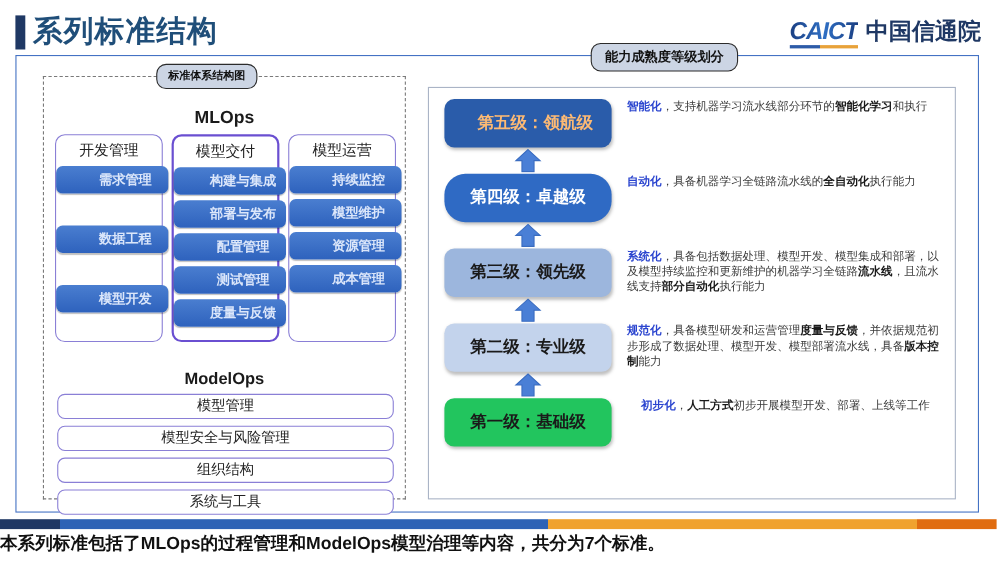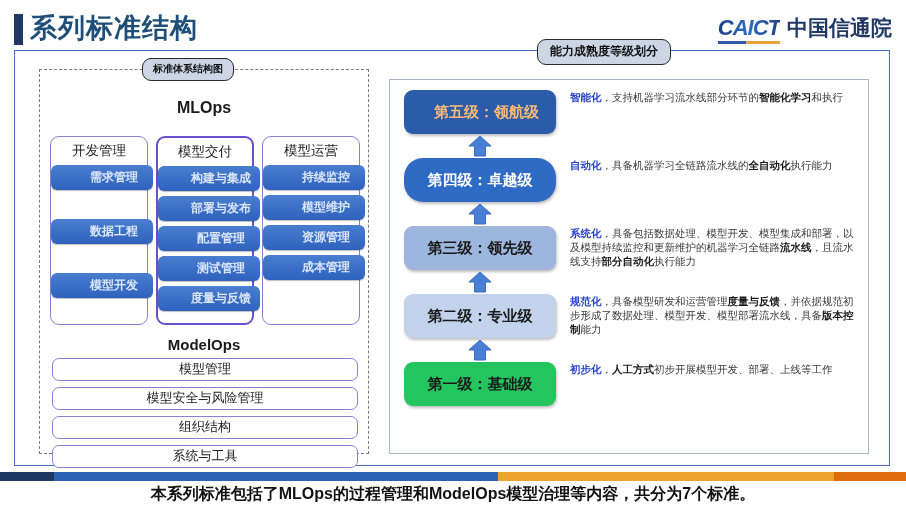--- a/index.html
+++ b/index.html
@@ -31,21 +31,21 @@
               border:1.5px dashed #7a7a7a;box-sizing:border-box;}
   .badge{position:absolute;background:#ccd5e4;border:1.6px solid #2b2b2b;border-radius:9px;
          font-weight:bold;color:#111;text-align:center;white-space:nowrap;}
   .badge-left{left:127px;top:7px;padding:3px 10px 4px;font-size:10px;}
   .badge-right{left:536px;top:68px;padding:3px 12px 4px;font-size:12px;}
 
   .mlops-title{position:absolute;left:0;top:29px;width:100%;text-align:center;
                font-size:16px;font-weight:bold;color:#1a1a1a;}
   .cols{position:absolute;left:10px;top:52px;width:310px;display:flex;justify-content:space-between;}
   .col{width:98px;border:1.6px solid #8a7fd6;border-radius:9px;background:#fff;
-       padding:5px 0 7px;box-sizing:border-box;margin-top:14px;}
+       padding:5px 0 7px;box-sizing:border-box;}
   .col.mid{border:2.2px solid #6a4fd1;}
   .col-title{text-align:center;font-size:13.5px;color:#222;font-weight:normal;margin-bottom:5px;}
   .chip{margin:5px auto;width:78px;height:25px;border-radius:6px;
         background:linear-gradient(to bottom,#4a7ed0,#2e62bd);
         color:#dbe6fa;font-size:12px;font-weight:bold;line-height:25px;text-align:center;
         box-shadow:0 1px 1px rgba(0,0,0,.25);padding-left:24px;}
   .col.c1 .chip{margin:5px auto 29px;}
   .col.c1 .chip:last-child{margin-bottom:5px;}
 
   .modelops-title{position:absolute;left:0;top:266px;width:100%;text-align:center;
@@ -63,21 +63,21 @@
   .arrow{width:152px;height:24px;display:flex;align-items:center;justify-content:center;}
   .arrow svg{display:block;}
   .desc-col{position:absolute;left:180px;top:10px;width:288px;}
   .desc{font-size:10.5px;line-height:14px;color:#3a3a3a;box-sizing:border-box;}
   .desc b.blue{color:#2b45cf;}
   .desc b.blk{color:#1a1a1a;}
 
   
   .grad-bar{position:absolute;left:0;top:472px;width:906px;height:9px;
             background:linear-gradient(to right,#1f3864 0 6%,#2d62b5 6% 55%,#f0a22e 55% 92%,#e06c10 92% 100%);}
-  .footer{position:absolute;left:0;top:484px;width:906px;text-align:center;
+  .footer{position:absolute;left:0;top:484px;width:906px;
           font-size:16px;font-weight:bold;color:#111;}
 </style>
 </head>
 <body>
 
 <div class="slide">
 
   <div class="hdr">
     <div class="hdr-accent"></div>
     <div class="hdr-title">系列标准结构</div>
@@ -169,21 +169,21 @@
         </div>
         <div class="desc" style="height:68px;">
           <b class="blue">自动化</b><span>，具备机器学习全链路流水线的</span><b class="blk">全自动化</b><span>执行能力</span>
         </div>
         <div class="desc" style="height:68px;">
           <b class="blue">系统化</b><span>，具备包括数据处理、模型开发、模型集成和部署，以及模型持续监控和更新维护的机器学习全链路</span><b class="blk">流水线</b><span>，且流水线支持</span><b class="blk">部分自动化</b><span>执行能力</span>
         </div>
         <div class="desc" style="height:68px;">
           <b class="blue">规范化</b><span>，具备模型研发和运营管理</span><b class="blk">度量与反馈</b><span>，并依据规范初步形成了数据处理、模型开发、模型部署流水线，具备</span><b class="blk">版本控制</b><span>能力</span>
         </div>
-        <div class="desc" style="height:60px;">
+        <div class="desc" style="height:60px;text-align:center;">
           <b class="blue">初步化</b><span>，</span><b class="blk">人工方式</b><span>初步开展模型开发、部署、上线等工作</span>
         </div>
       </div>
     </div>
 
     <div class="badge badge-right" style="top:-12px;left:522px;">能力成熟度等级划分</div>
   </div>
 
   <div class="grad-bar"></div>
   <div class="footer">本系列标准包括了MLOps的过程管理和ModelOps模型治理等内容，共分为7个标准。</div>

